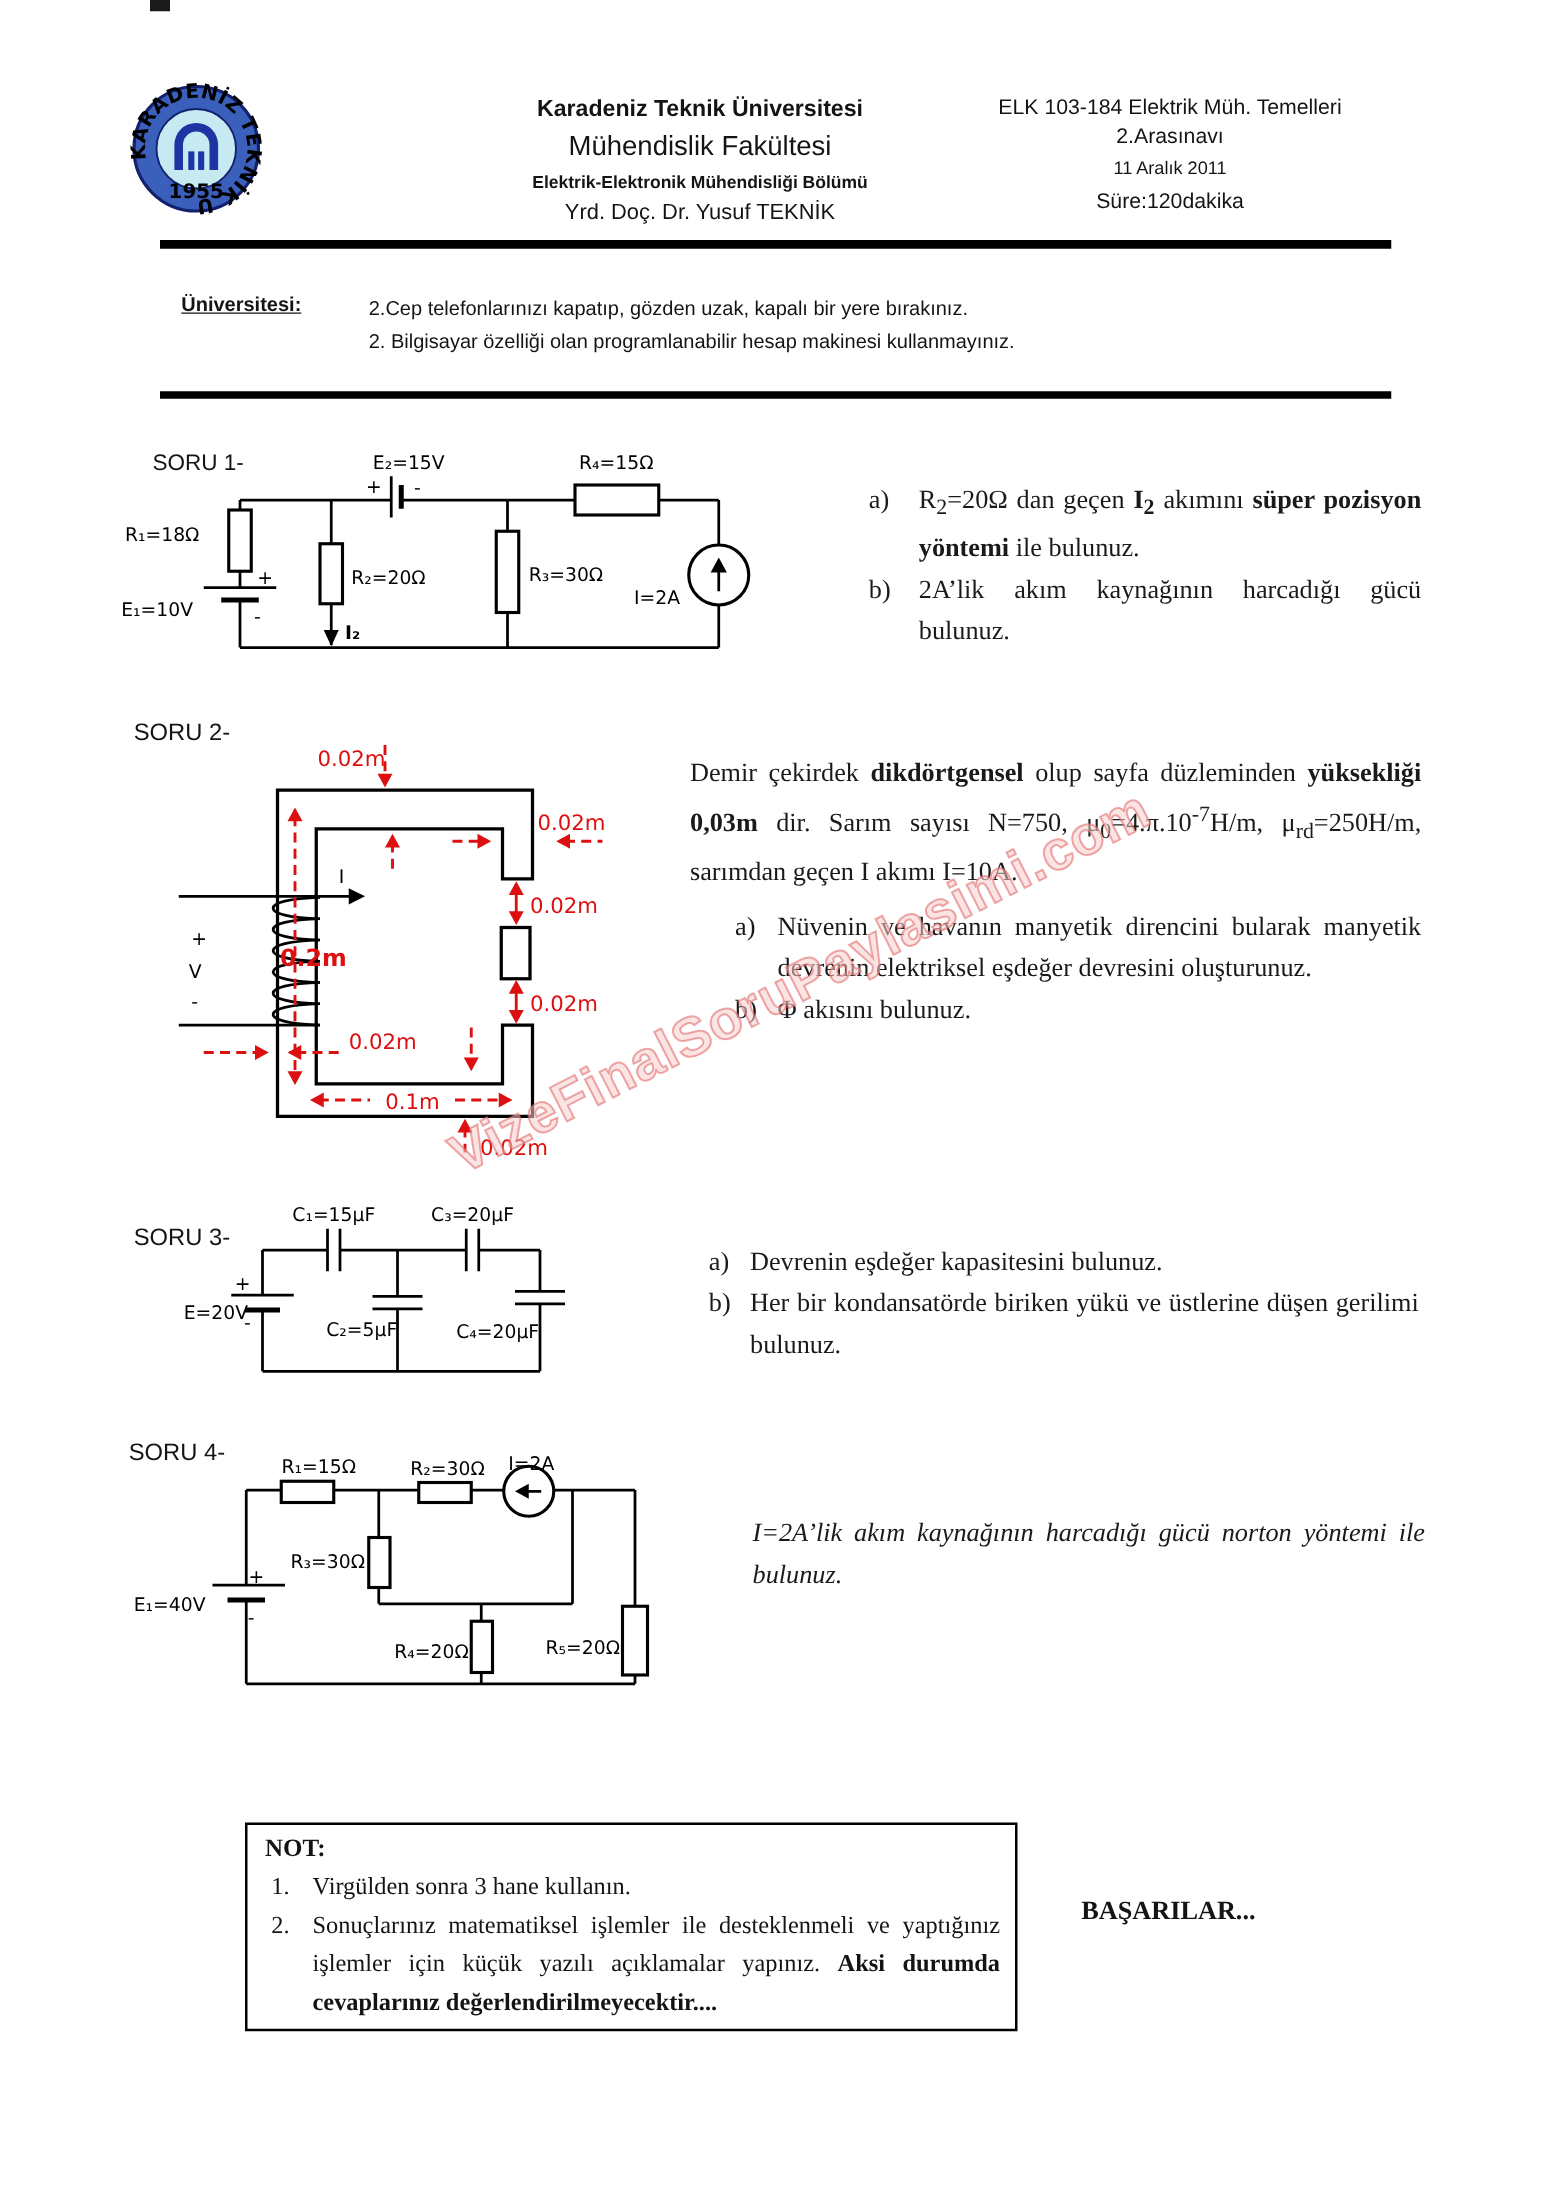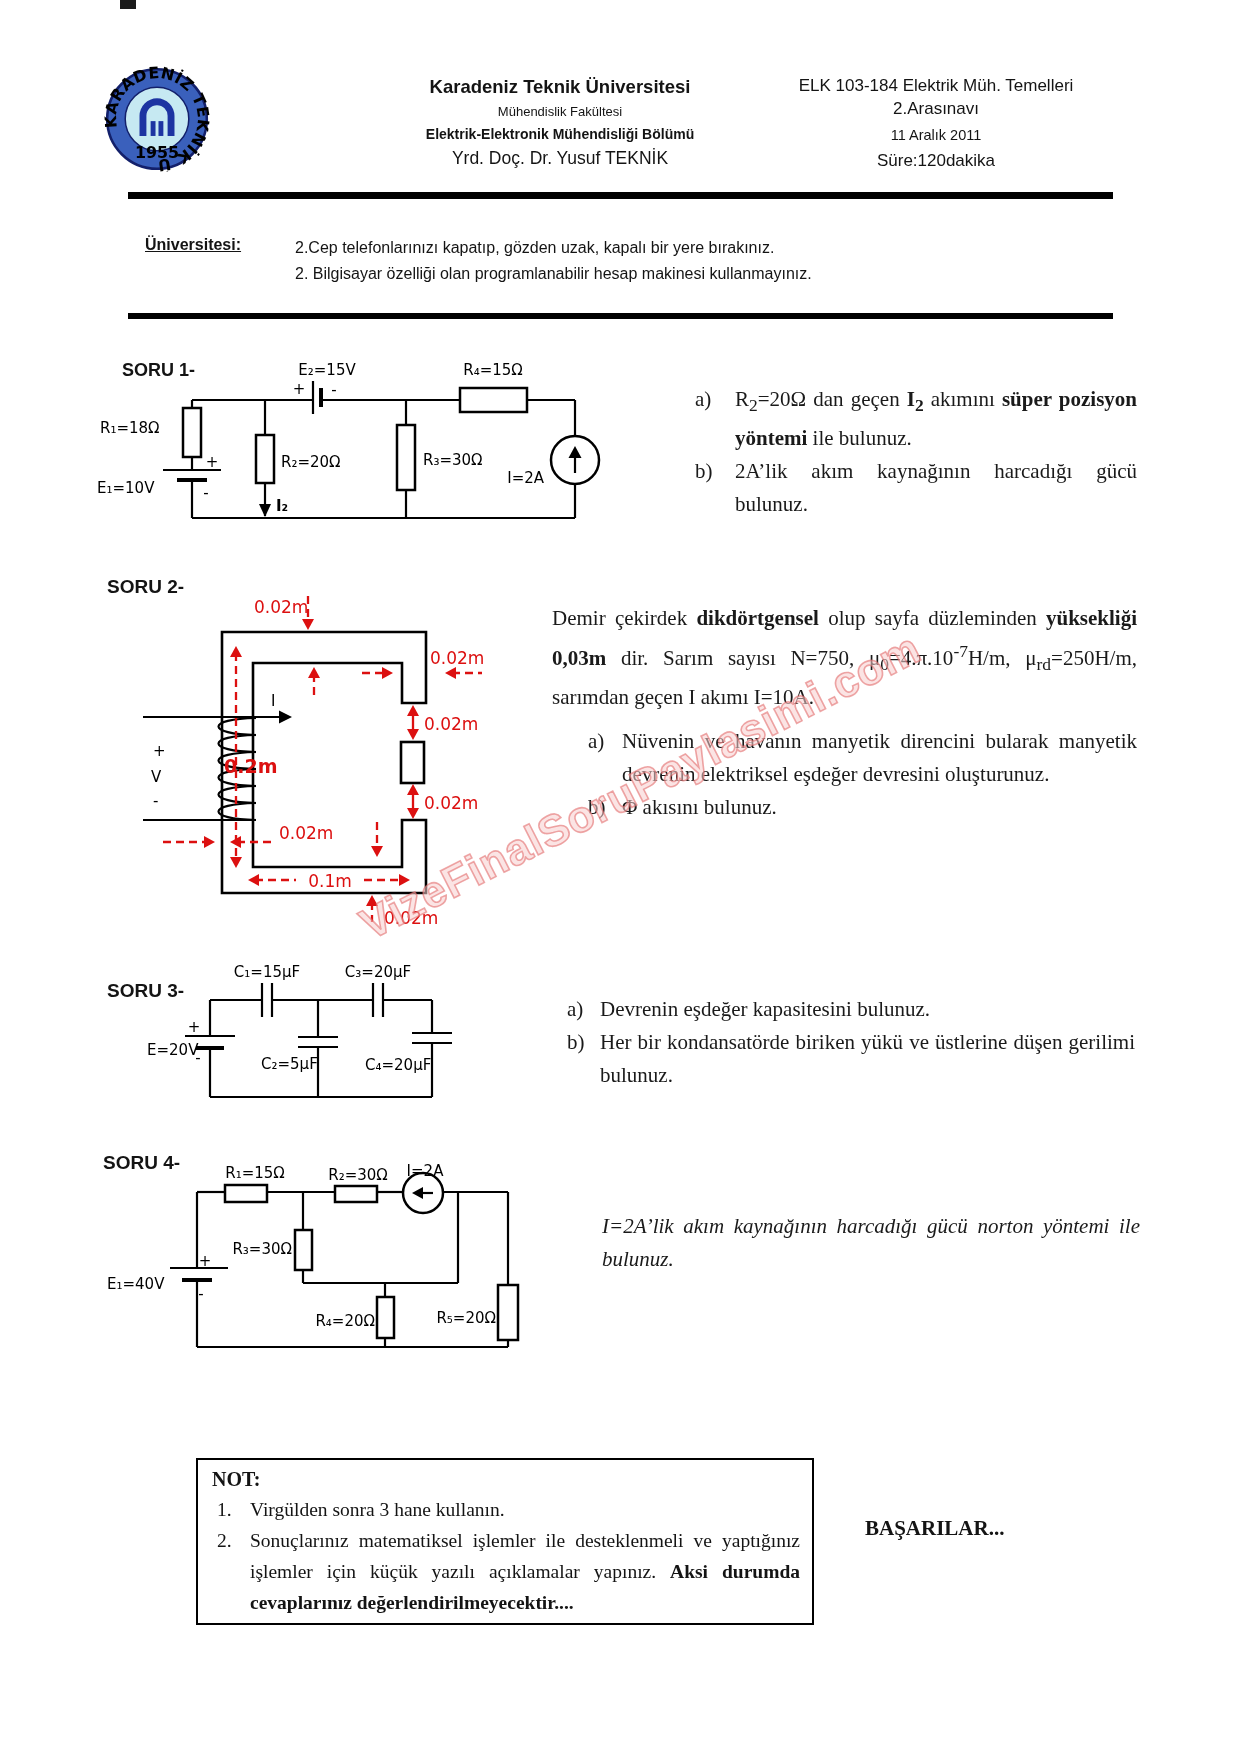--- a/index.html
+++ b/index.html
@@ -5,39 +5,39 @@
   html,body{margin:0;padding:0;background:#fff;}
   .page{position:relative;width:1240px;height:1754px;background:#ffffff;
         font-family:"Liberation Sans",sans-serif;color:#141414;overflow:hidden;}
 
   .artifact{position:absolute;left:120px;top:0;width:16px;height:9px;background:#1b1b1b;}
 
   
   .logo{position:absolute;left:104px;top:66px;width:106px;height:106px;}
   .hdr-center{position:absolute;left:330px;top:76px;width:460px;text-align:center;}
   .hc1{font-size:18.5px;font-weight:bold;margin-bottom:6px;}
-  .hc2{font-size:13px;margin-bottom:7px;}
+  .hc2{font-size:22px;margin-bottom:7px;}
   .hc3{font-size:14px;font-weight:bold;margin-bottom:6px;}
   .hc4{font-size:17.5px;}
   .hdr-right{position:absolute;left:752px;top:76px;width:368px;text-align:center;}
   .hr1{font-size:17px;margin-bottom:3px;}
   .hr2{font-size:17px;margin-bottom:8px;}
   .hr3{font-size:14.5px;margin-bottom:8px;}
   .hr4{font-size:17px;}
   .rule{position:absolute;left:128px;width:985px;background:#000;}
   #rule1{top:192px;height:7px;}
   #rule2{top:313px;height:6px;}
 
   
   .instr-label{position:absolute;left:145px;top:236px;font-size:16px;font-weight:bold;
                text-decoration:underline;}
   .instr-items{position:absolute;left:295px;top:235px;font-size:16px;line-height:26px;}
 
   
-  .soru-label{position:absolute;font-weight:bold;font-size:19px;z-index:3;}
+  .soru-label{position:absolute;font-weight:normal;font-size:19px;z-index:3;}
   #lab1{left:122px;top:360px;font-size:18px;}
   #lab2{left:107px;top:576px;}
   #lab3{left:107px;top:980px;}
   #lab4{left:103px;top:1152px;}
   .qblock{position:absolute;font-family:"Liberation Serif","DejaVu Serif",serif;
           font-size:21px;line-height:33px;color:#1a1a1a;}
   .q-item{display:flex;}
   .q-marker{flex:0 0 40px;}
   .q-text{flex:1;text-align:justify;}
   #s1-q{left:695px;top:383px;width:442px;}

